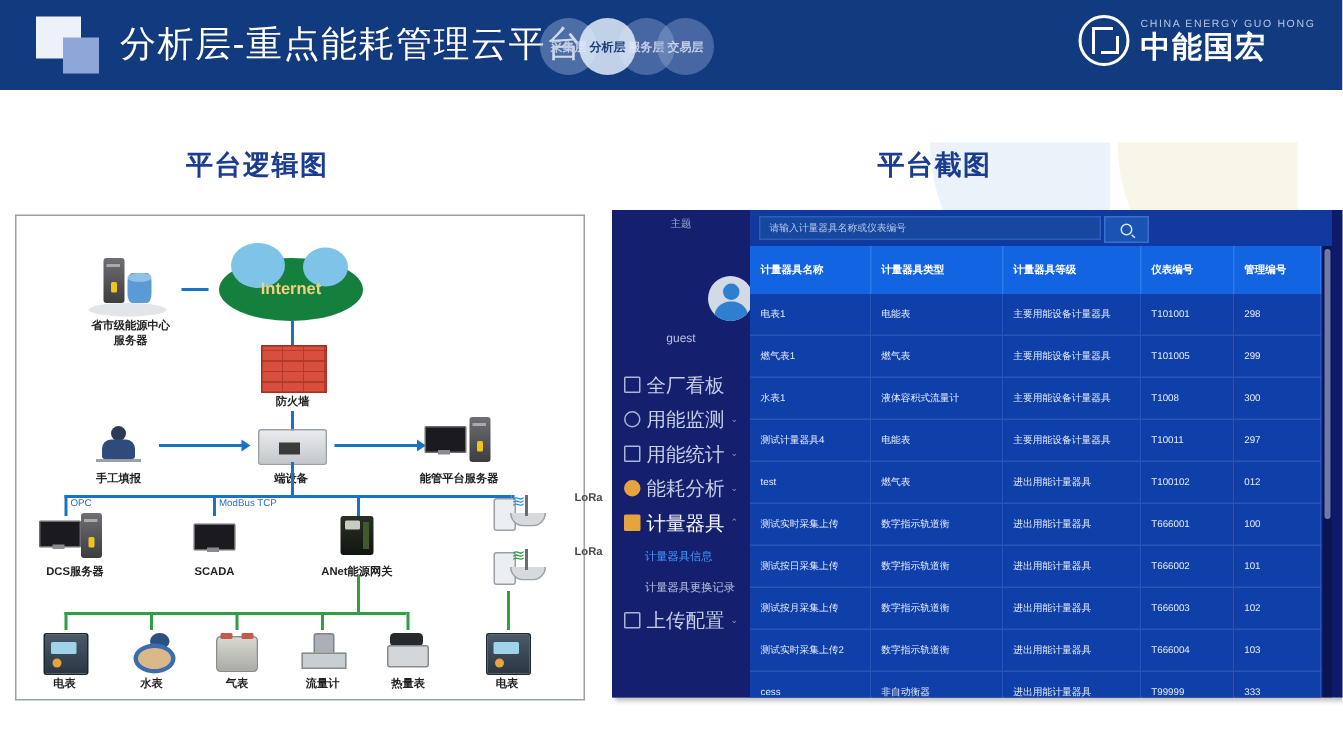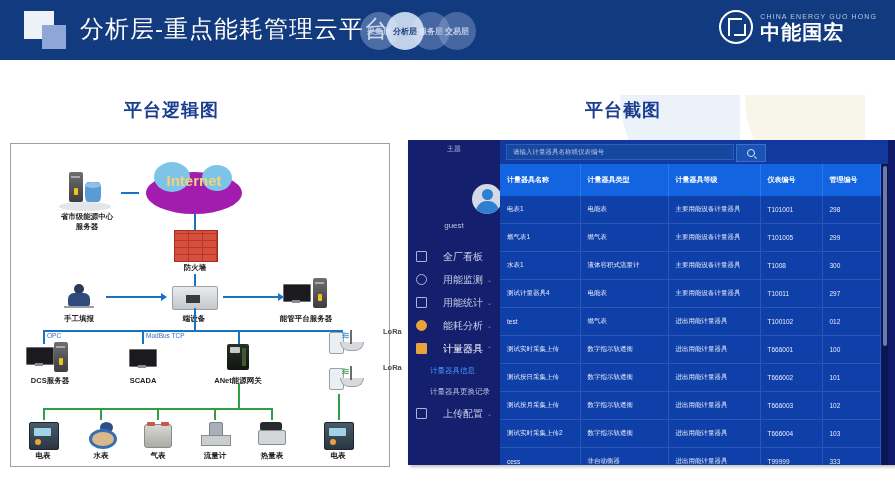--- a/index.html
+++ b/index.html
@@ -91,23 +91,23 @@
 
   
   .tower{position:absolute;width:14px;height:30px;background:linear-gradient(180deg,#6e6e73,#3c3c41);border-radius:2px;}
   .tower:after{content:"";position:absolute;left:5px;top:16px;width:4px;height:7px;background:#f0c419;border-radius:1px;}
   .tower .slot{position:absolute;left:2px;top:4px;width:9px;height:2px;background:#a9a9ae;}
   .db{position:absolute;width:16px;height:20px;background:#5b9bd5;border-radius:3px/6px;}
   .db:before{content:"";position:absolute;left:0;top:0;width:16px;height:6px;background:#8fc0e8;border-radius:50%;}
   .base-oval{position:absolute;width:52px;height:9px;background:#e2e5e9;border-radius:50%;}
 
   .cloud{
-    position:absolute;width:96px;height:42px;background:#a21caf;border-radius:50%;
-    display:flex;justify-content:center;
-    font-size:15px;color:#f2d27a;font-weight:bold;
+    position:absolute;width:96px;height:42px;background:#15803d;border-radius:50%;
+    display:flex;align-items:center;justify-content:center;
+    font-size:11px;color:#f2d27a;font-weight:bold;
   }
   .cloud:before{content:"";position:absolute;left:8px;top:-10px;width:36px;height:30px;background:#7ec4e8;border-radius:50%;}
   .cloud:after{content:"";position:absolute;right:10px;top:-7px;width:30px;height:26px;background:#7ec4e8;border-radius:50%;}
   .cloud span{position:relative;z-index:2;}
 
   .firewall{
     position:absolute;width:42px;height:30px;
     background:
       repeating-linear-gradient(0deg,#d94f3d 0 6px,#b33a2a 6px 7px),
       #c0402f;
@@ -186,21 +186,21 @@
   }
   .menu{position:absolute;left:0;top:105px;width:92px;}
   .mi{
     position:relative;height:23px;display:flex;align-items:center;
     padding-left:8px;box-sizing:border-box;
   }
   .mi .ic{width:9px;height:9px;margin-right:4px;flex:0 0 auto;border:1px solid #aab6d4;border-radius:1px;}
   .mi .ic.round{border-radius:50%;}
   .mi .ic.dot{border-radius:50%;background:#e8a33d;border-color:#e8a33d;}
   .mi .ic.amber{background:#e8a33d;border-color:#e8a33d;border-radius:1px;}
-  .mi .lbl{font-size:10px;color:#c7d0e6;white-space:nowrap;margin-left:12px;}
+  .mi .lbl{font-size:13px;color:#c7d0e6;white-space:nowrap;}
   .mi .chev{position:absolute;right:8px;top:8px;font-size:6px;color:#8a97ba;}
   .mi.open .lbl{color:#ffffff;}
   .sub{height:21px;display:flex;align-items:center;padding-left:22px;box-sizing:border-box;}
   .sub .lbl{font-size:7.5px;color:#b4c0dc;white-space:nowrap;}
   .sub.active .lbl{color:#3f9bff;}
 
   .shot-main{position:absolute;left:92px;top:0;width:388px;height:325px;}
   .search-bar{
     position:absolute;left:0;top:0;width:388px;height:24px;background:#123a9e;
   }

